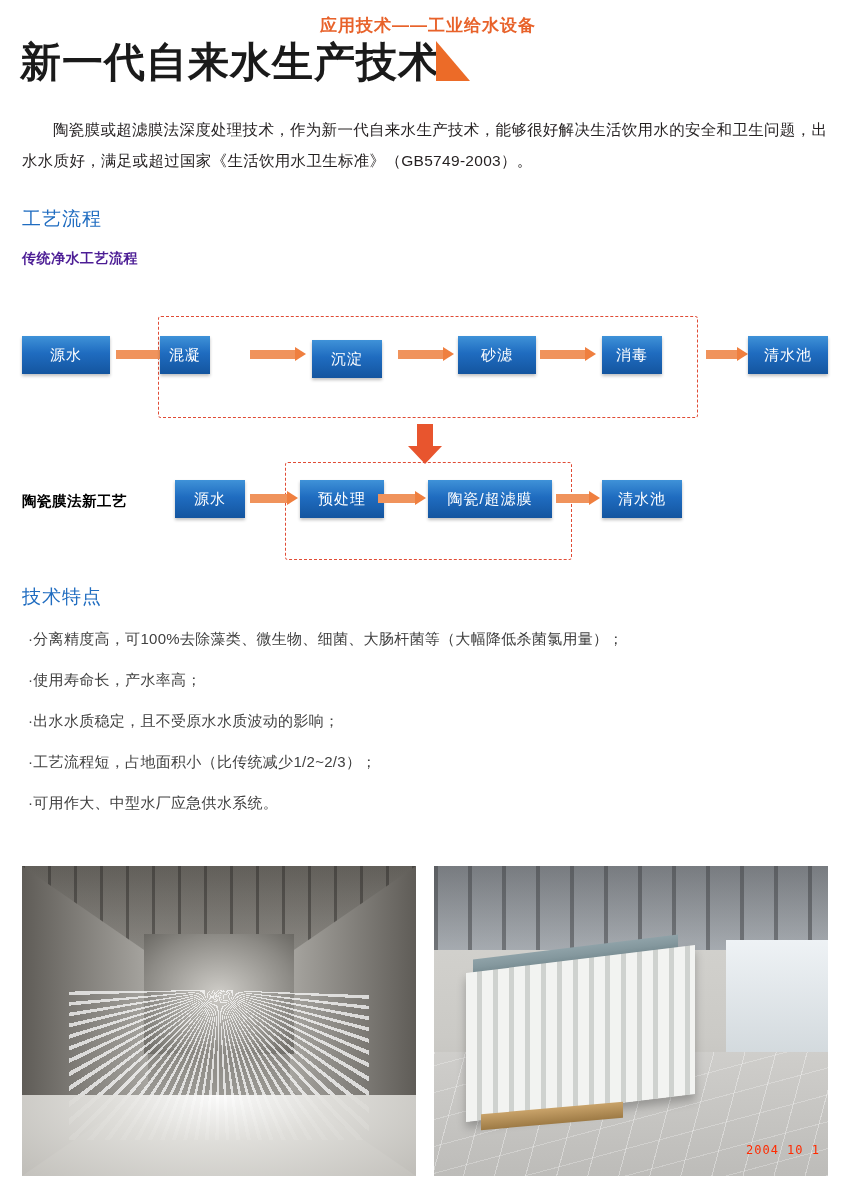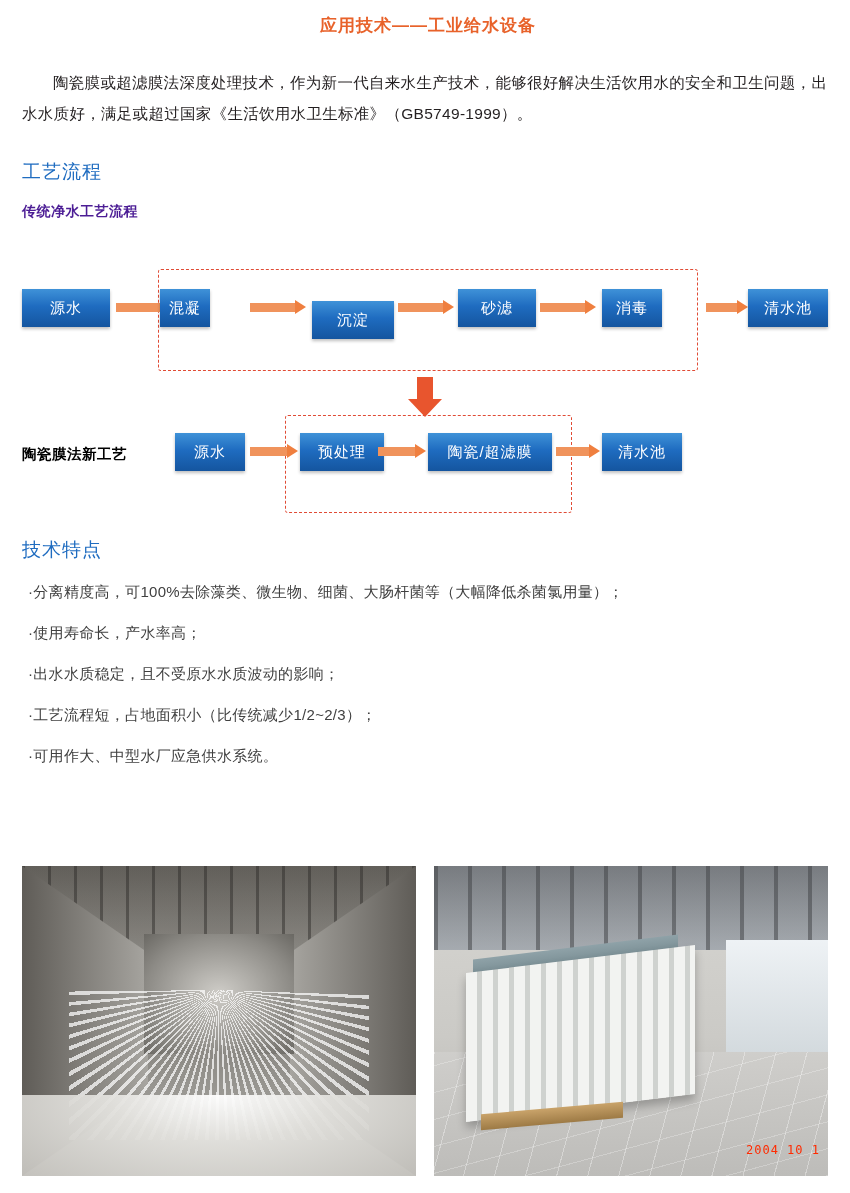--- a/index.html
+++ b/index.html
@@ -258,44 +258,48 @@
     font-family: "DejaVu Sans Mono", monospace;
     font-size: 12px;
     letter-spacing: 1px;
   }
 </style>
 </head>
 <body>
 
 <div class="header">
   <div class="kicker">应用技术——工业给水设备</div>
+  <div class="title-row">
+    <div class="main-title">新一代自来水生产技术</div>
+    <div class="title-tri"></div>
+  </div>
 </div>
 
-<div class="intro">陶瓷膜或超滤膜法深度处理技术，作为新一代自来水生产技术，能够很好解决生活饮用水的安全和卫生问题，出水水质好，满足或超过国家《生活饮用水卫生标准》（GB5749-1999）。</div>
+<div class="intro">陶瓷膜或超滤膜法深度处理技术，作为新一代自来水生产技术，能够很好解决生活饮用水的安全和卫生问题，出水水质好，满足或超过国家《生活饮用水卫生标准》（GB5749-2003）。</div>
 
 <div class="sec-h">工艺流程</div>
 <div class="sub-h">传统净水工艺流程</div>
 
 <div class="flow-wrap">
 
   <div class="dashbox" style="left:158px; top:32px; width:538px; height:100px;"></div>
 
   <div class="node" style="left:22px; top:52px; width:88px;">源水</div>
   <div class="arrow" style="left:116px; top:63px; width:56px;">
       <div class="bar"></div>
       <div class="head"></div>
     </div>
 
   <div class="node" style="left:160px; top:52px; width:50px;">混凝</div>
   <div class="arrow" style="left:250px; top:63px; width:56px;">
       <div class="bar"></div>
       <div class="head"></div>
     </div>
 
-  <div class="node" style="left:312px; top:64px; width:82px;">沉淀</div>
+  <div class="node" style="left:312px; top:56px; width:70px;">沉淀</div>
   <div class="arrow" style="left:398px; top:63px; width:56px;">
       <div class="bar"></div>
       <div class="head"></div>
     </div>
 
   <div class="node" style="left:458px; top:52px; width:78px;">砂滤</div>
   <div class="arrow" style="left:540px; top:63px; width:56px;">
       <div class="bar"></div>
       <div class="head"></div>
     </div>

